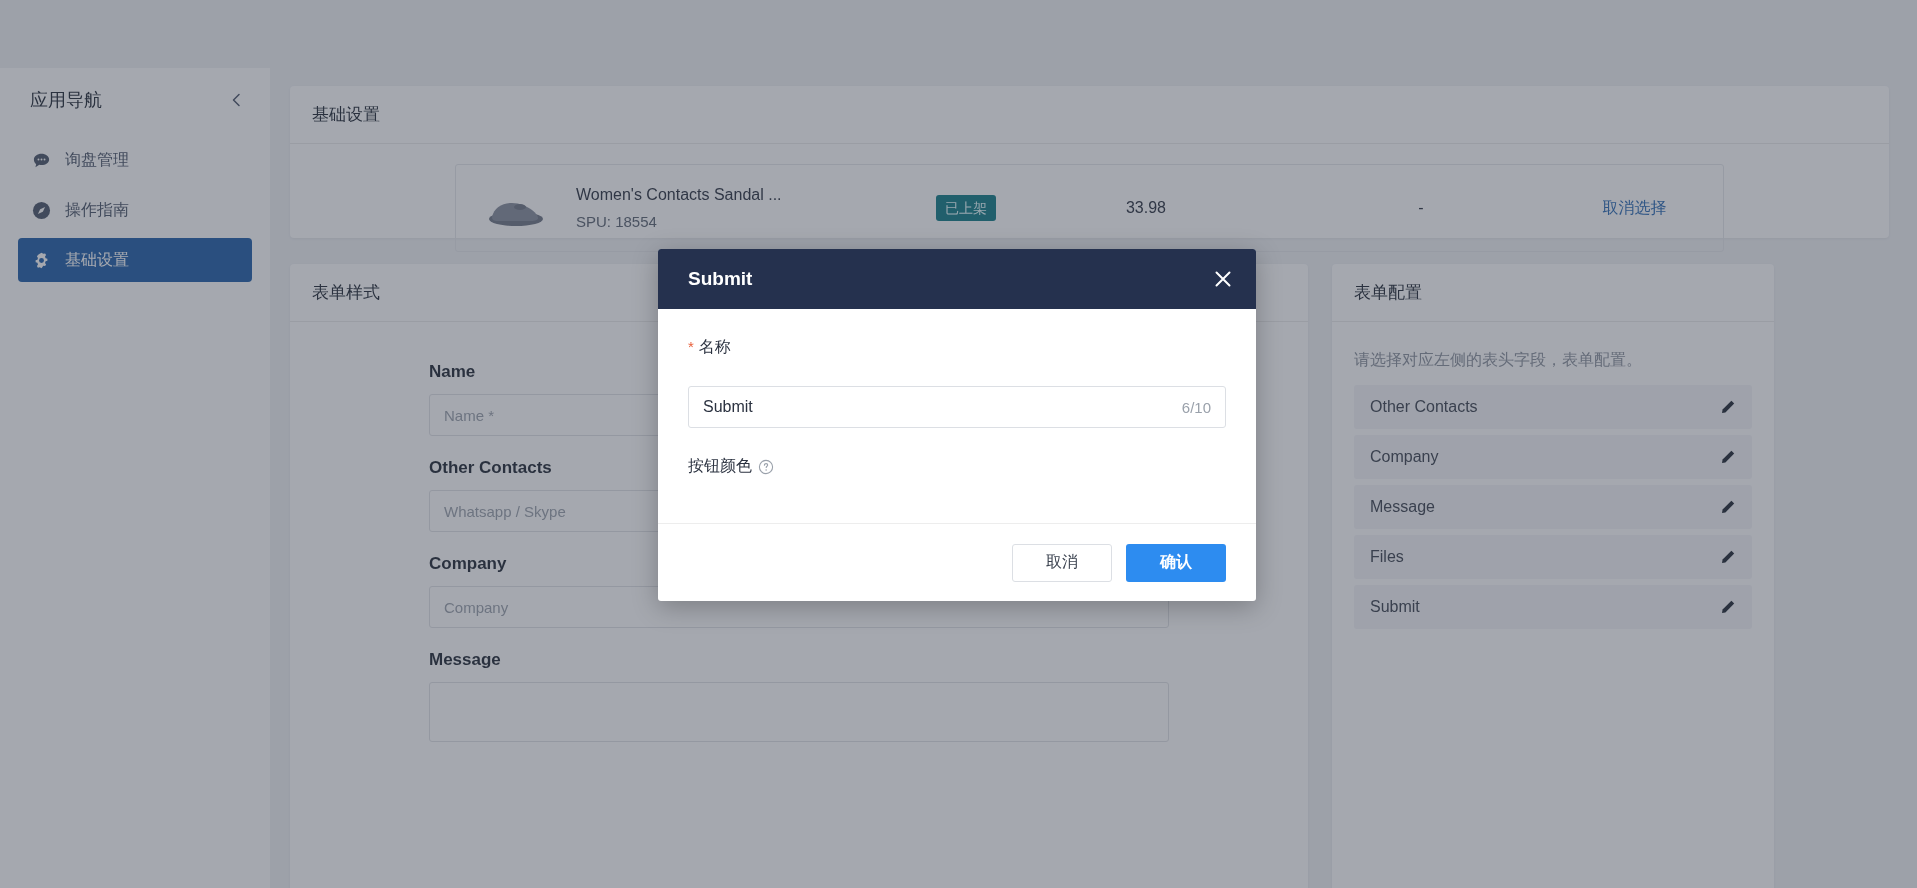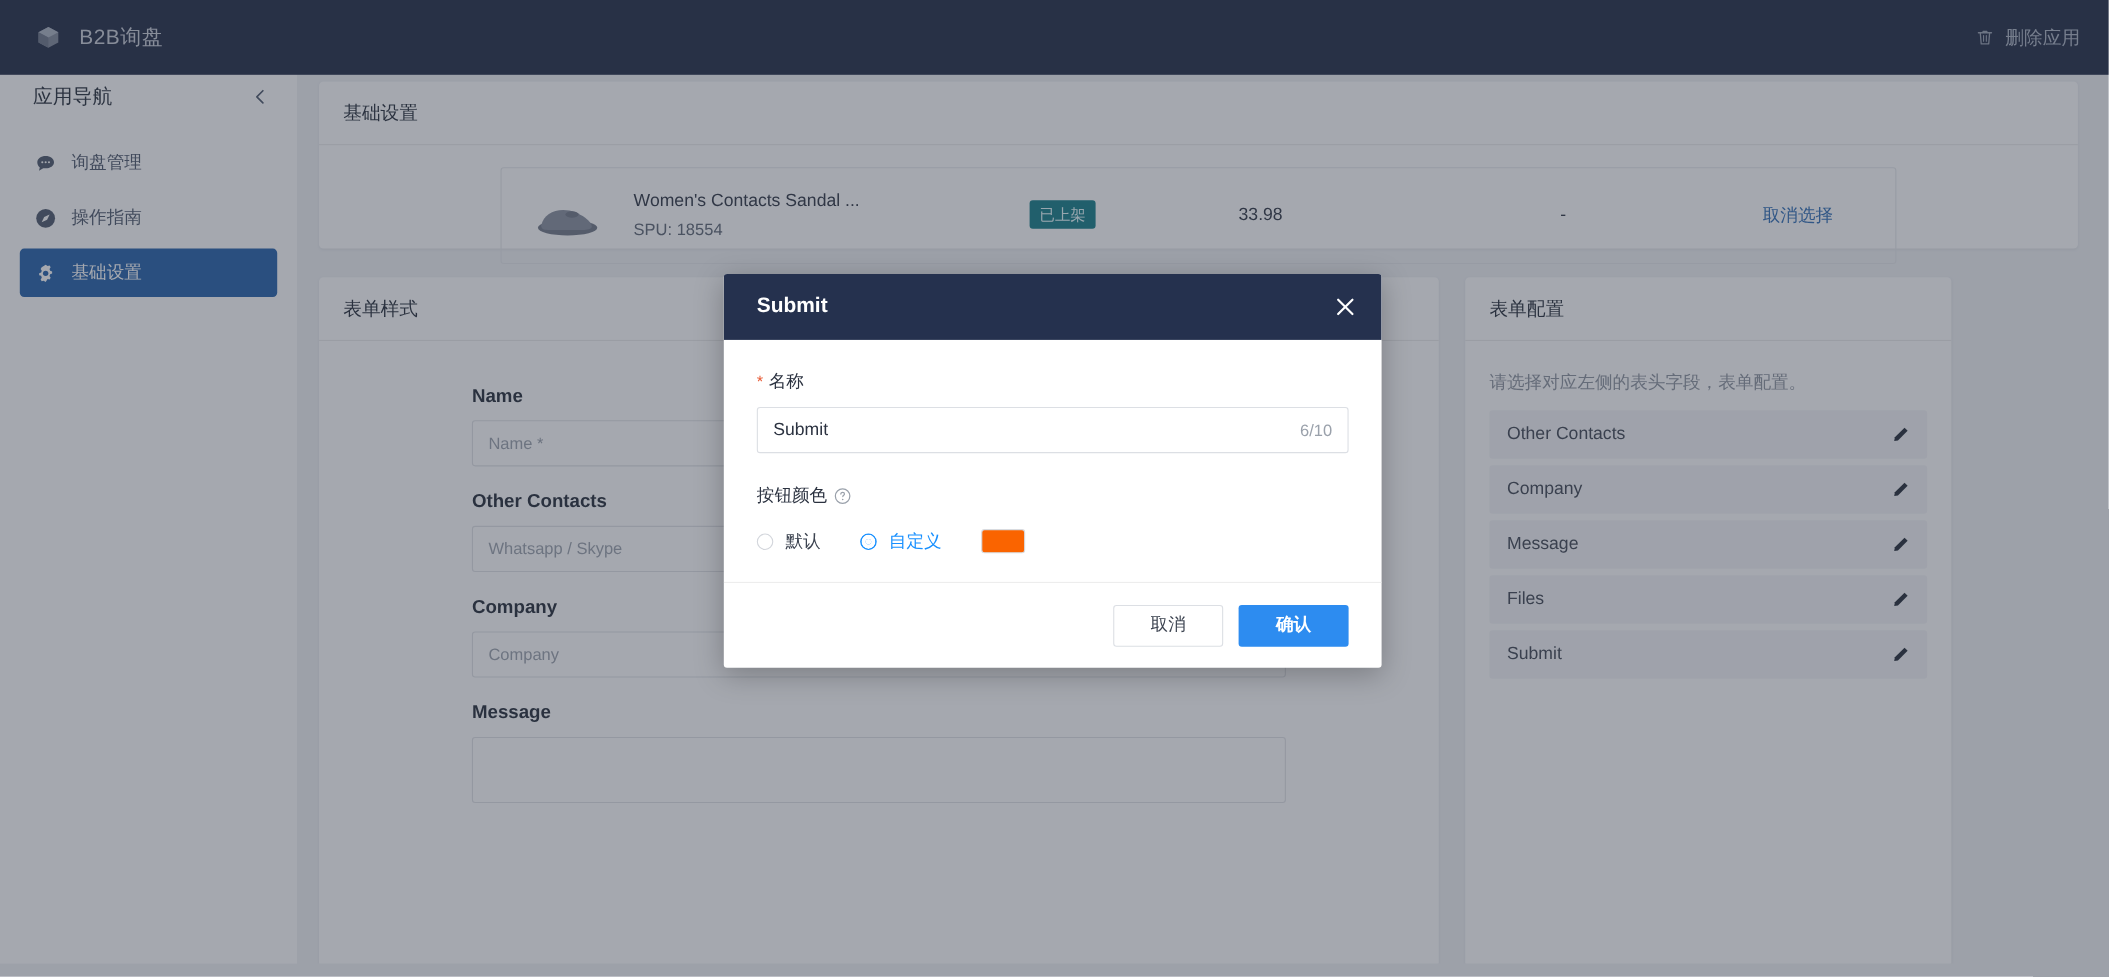--- a/index.html
+++ b/index.html
@@ -30,21 +30,21 @@
   }
   .topbar-right {
     margin-left: auto; margin-right: 26px;
     display: flex; align-items: center;
     color: #aab3c2; font-size: 17px;
     cursor: pointer;
   }
   .trash-icon { width: 17px; height: 18px; margin-right: 10px; display:block; }
 
   
-  .shell { position: absolute; top: 56px; left: 0; width: 1917px; height: 820px; }
+  .shell { position: absolute; top: 68px; left: 0; width: 1917px; height: 820px; }
 
   
   .sidebar {
     position: absolute; top: 0; left: 0;
     width: 270px; height: 820px;
     background: #ffffff;
   }
   .sidebar-head {
     height: 64px; display: flex; align-items: center;
     padding: 0 24px 0 30px;
@@ -141,21 +141,21 @@
     overflow: hidden;
   }
   .modal-head {
     height: 60px; background: #25314e;
     display: flex; align-items: center;
     padding: 0 22px 0 30px;
   }
   .modal-title { color: #fff; font-size: 19px; font-weight: bold; flex: 1; }
   .modal-close { width: 22px; height: 22px; cursor: pointer; }
   .modal-body { padding: 28px 30px 26px 30px; }
-  .modal-label { font-size: 16px; color: #2b3240; margin-bottom: 12px; }
+  .modal-label { font-size: 16px; color: #2b3240; margin-bottom: 28px; }
   .req-star { color: #e8603c; margin-right: 5px; font-size: 15px; }
   .modal-input {
     height: 42px; border: 1px solid #dcdfe4; border-radius: 3px;
     display: flex; align-items: center; padding: 0 14px;
     margin-bottom: 28px;
   }
   .modal-input-val { flex: 1; font-size: 16px; color: #2b3240; }
   .modal-counter { font-size: 15px; color: #9aa1ab; }
   .color-label-row { display: flex; align-items: center; margin-bottom: 20px; }
   .color-label { font-size: 16px; color: #2b3240; margin-right: 6px; }
@@ -193,41 +193,20 @@
     font-size: 16px; cursor: pointer;
   }
   .btn-cancel { border: 1px solid #dcdfe4; background: #fff; color: #3c4350; }
   .btn-ok { background: #2d8cf0; color: #fff; font-weight: bold; }
 </style>
 </head>
 <body>
 
 <div id="root">
 
-  <div class="topbar">
-    <div class="brand">
-      <span>
-        <svg class="cube-icon" viewBox="0 0 24 24" fill="none">
-          <path d="M12 2.6 21 7.3v9.4L12 21.4 3 16.7V7.3z" fill="#7f8798"></path>
-          <path d="M12 2.6 21 7.3 12 12 3 7.3z" fill="#aab2c0"></path>
-          <path d="M12 12v9.4L3 16.7V7.3z" fill="#6b7486"></path>
-        </svg>
-      </span>
-      <span class="brand-title">B2B询盘</span>
-    </div>
-    <div class="topbar-right">
-      <span>
-        <svg class="trash-icon" viewBox="0 0 20 20" fill="none">
-          <path d="M3 5h14M8 5V3.5h4V5M5 5l1 12h8l1-12" stroke="#97a0b0" stroke-width="1.4" stroke-linecap="round" stroke-linejoin="round"></path>
-          <path d="M8.5 8v6M11.5 8v6" stroke="#97a0b0" stroke-width="1.2" stroke-linecap="round"></path>
-        </svg>
-      </span>
-      <span>删除应用</span>
-    </div>
-  </div>
 
   <div class="shell">
 
     <div class="sidebar">
       <div class="sidebar-head">
         <span class="sidebar-title">应用导航</span>
         <span class="collapse-btn">
           <svg viewBox="0 0 18 18" fill="none" width="18" height="18">
             <path d="M11 3.5 5.5 9 11 14.5" stroke="#4a5568" stroke-width="1.5" stroke-linecap="round" stroke-linejoin="round"></path>
           </svg>
@@ -406,31 +385,20 @@
         <span class="color-label">按钮颜色</span>
         <span>
           <svg class="help-icon" viewBox="0 0 16 16" fill="none">
             <circle cx="8" cy="8" r="6.6" stroke="#9aa1ab" stroke-width="1.1"></circle>
             <path d="M6.4 6.2c0-1 .8-1.6 1.7-1.6.9 0 1.6.6 1.6 1.4 0 1.2-1.5 1.3-1.5 2.4" stroke="#9aa1ab" stroke-width="1.1" stroke-linecap="round"></path>
             <circle cx="8.1" cy="11.1" r=".75" fill="#9aa1ab"></circle>
           </svg>
         </span>
       </div>
 
-      <div class="radio-row">
-        <span class="radio-group">
-          <span class="radio-dot"></span>
-          <span class="radio-text">默认</span>
-        </span>
-        <span class="radio-group selected">
-          <span class="radio-dot"></span>
-          <span class="radio-text">自定义</span>
-        </span>
-        <span class="color-swatch" style="background: rgb(250, 100, 0);"></span>
-      </div>
     </div>
 
     <div class="modal-foot">
       <div class="btn btn-cancel">取消</div>
       <div class="btn btn-ok">确认</div>
     </div>
   </div>
 
 </div>
 

